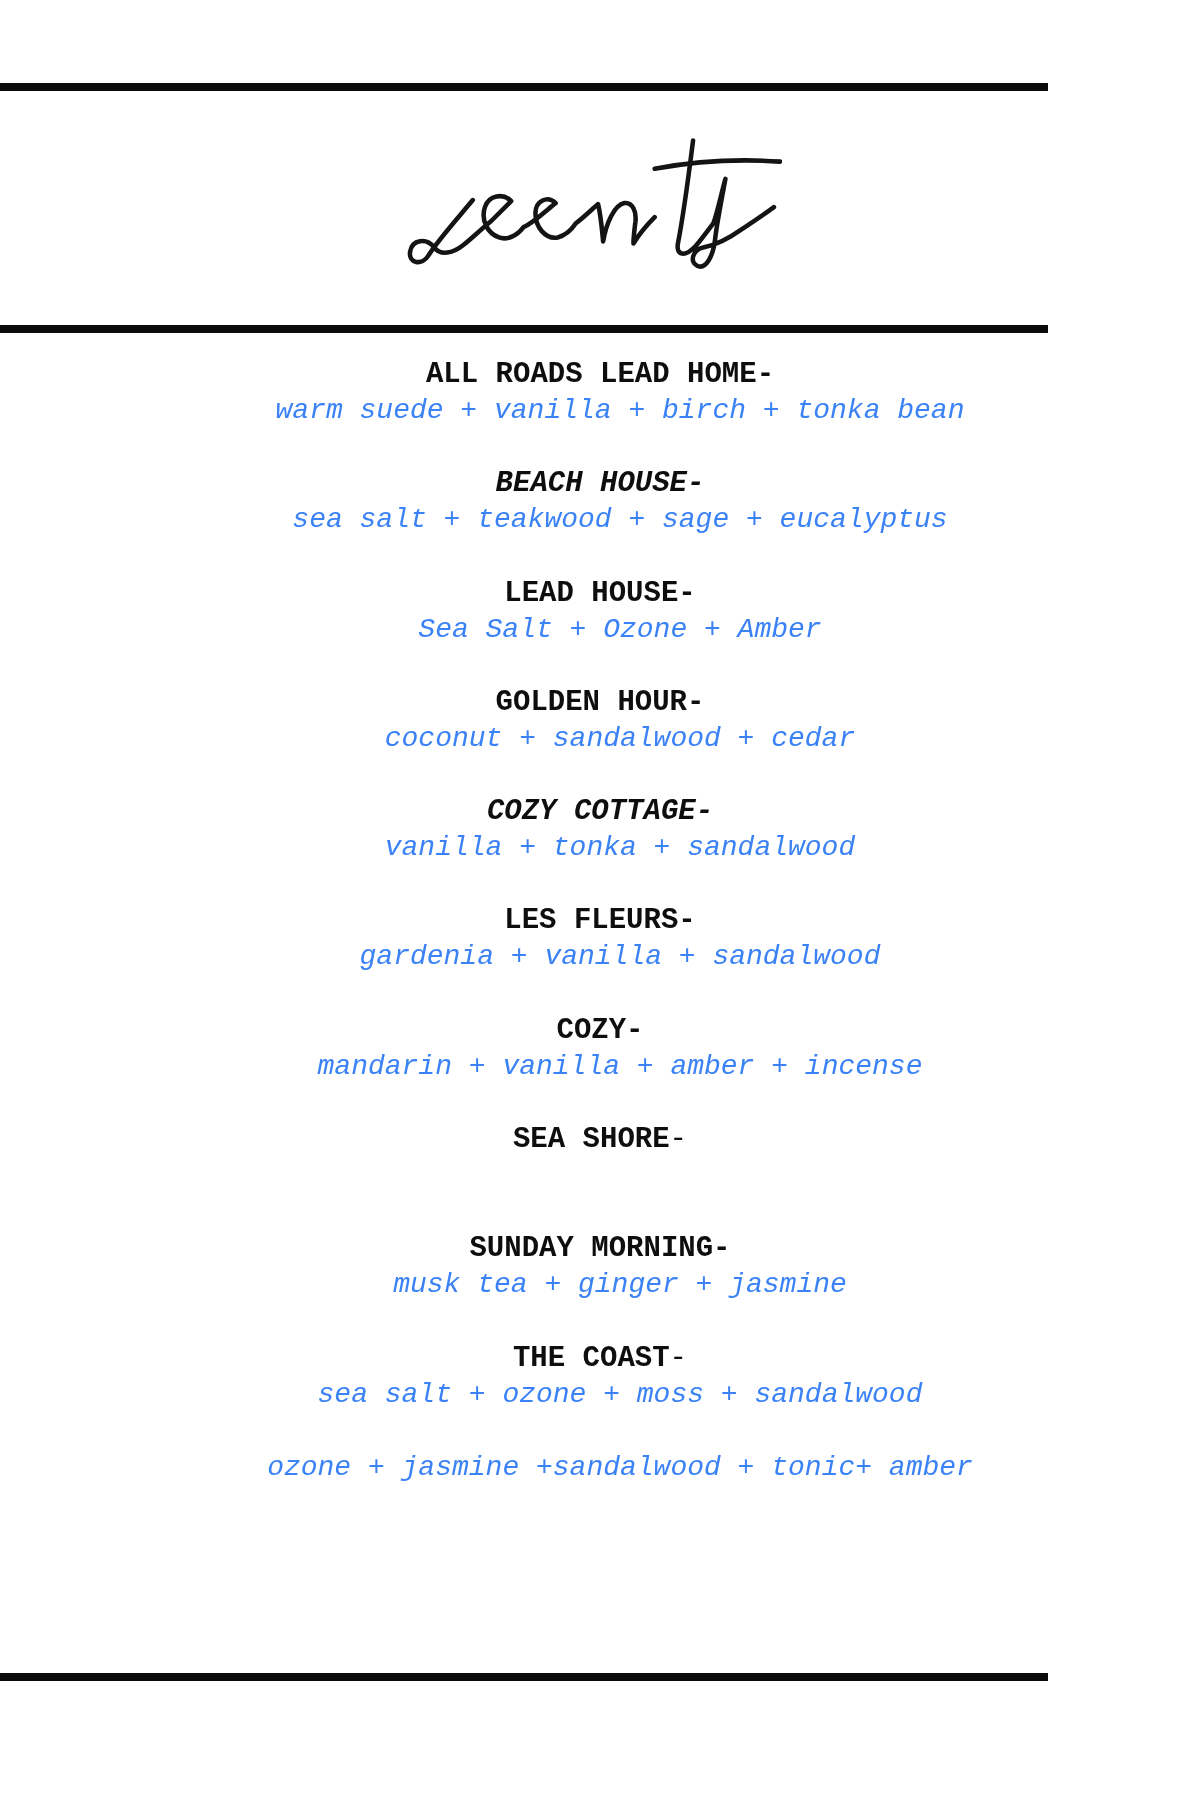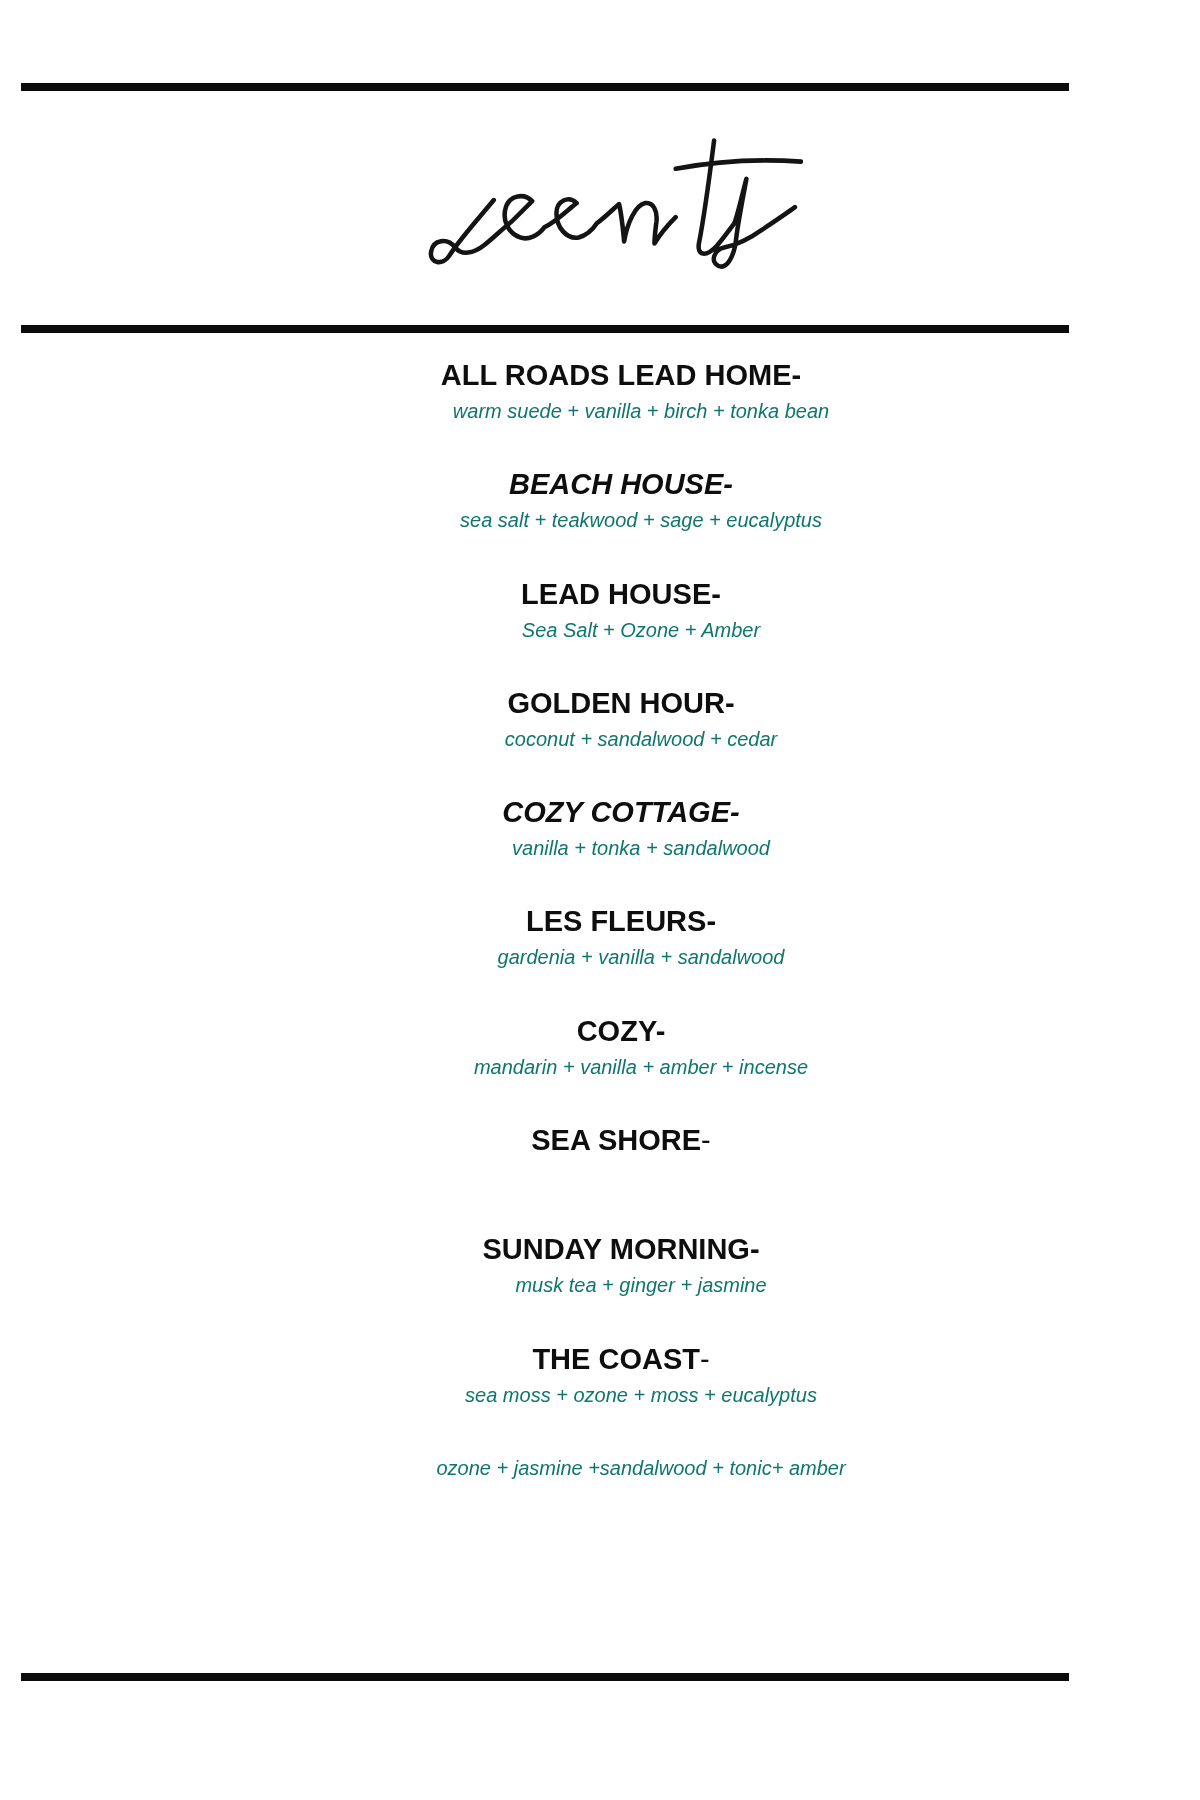--- a/index.html
+++ b/index.html
@@ -2,23 +2,22 @@
 <html><head>
 <meta charset="utf-8">
 <style>
   html, body { margin: 0; padding: 0; background: #ffffff; }
   .page {
     position: relative;
     width: 1048px;
     height: 1800px;
     background: #ffffff;
     overflow: hidden;
-    font-family: Liberation Sans, sans-serif;
+    font-family: Liberation Mono, monospace;
     color: #0e0e0e;
-    margin-left: 21px;
   }
   .rule {
     position: absolute;
     left: 0;
     width: 1200px;
     height: 8px;
     background: #0b0b0b;
   }
   .rule-top    { top: 83px; }
   .rule-mid    { top: 325px; }
@@ -58,25 +57,25 @@
     line-height: 36px;
     font-weight: bold;
     font-style: normal;
     letter-spacing: 0;
     color: #0e0e0e;
   }
   .entry-name.italic { font-style: italic; }
   .entry-name .dash.thin { font-weight: normal; }
   .entry-notes {
     margin: 0;
-    font-size: 20px;
+    font-size: 28px;
     line-height: 36px;
     font-style: italic;
     font-weight: normal;
-    color: #0f766e;
+    color: #3b82f6;
     padding-left: 40px;
   }
 </style>
 </head>
 <body>
 
 <div class="page">
 
   <div class="rule rule-top"></div>
 
@@ -153,21 +152,21 @@
       </section>
       <section class="entry">
         <h2 class="entry-name"><span>SEA SHORE</span><span class="dash thin">-</span></h2>
       </section>
       <section class="entry">
         <h2 class="entry-name"><span>SUNDAY MORNING</span><span class="dash">-</span></h2>
         <p class="entry-notes">musk tea + ginger + jasmine</p>
       </section>
       <section class="entry">
         <h2 class="entry-name"><span>THE COAST</span><span class="dash thin">-</span></h2>
-        <p class="entry-notes">sea moss + ozone + moss + eucalyptus</p>
+        <p class="entry-notes">sea salt + ozone + moss + sandalwood</p>
       </section>
       <section class="entry">
         <p class="entry-notes">ozone + jasmine +sandalwood + tonic+ amber</p>
       </section>
     </main>
 
   <div class="rule rule-bottom"></div>
 
 </div>
 

